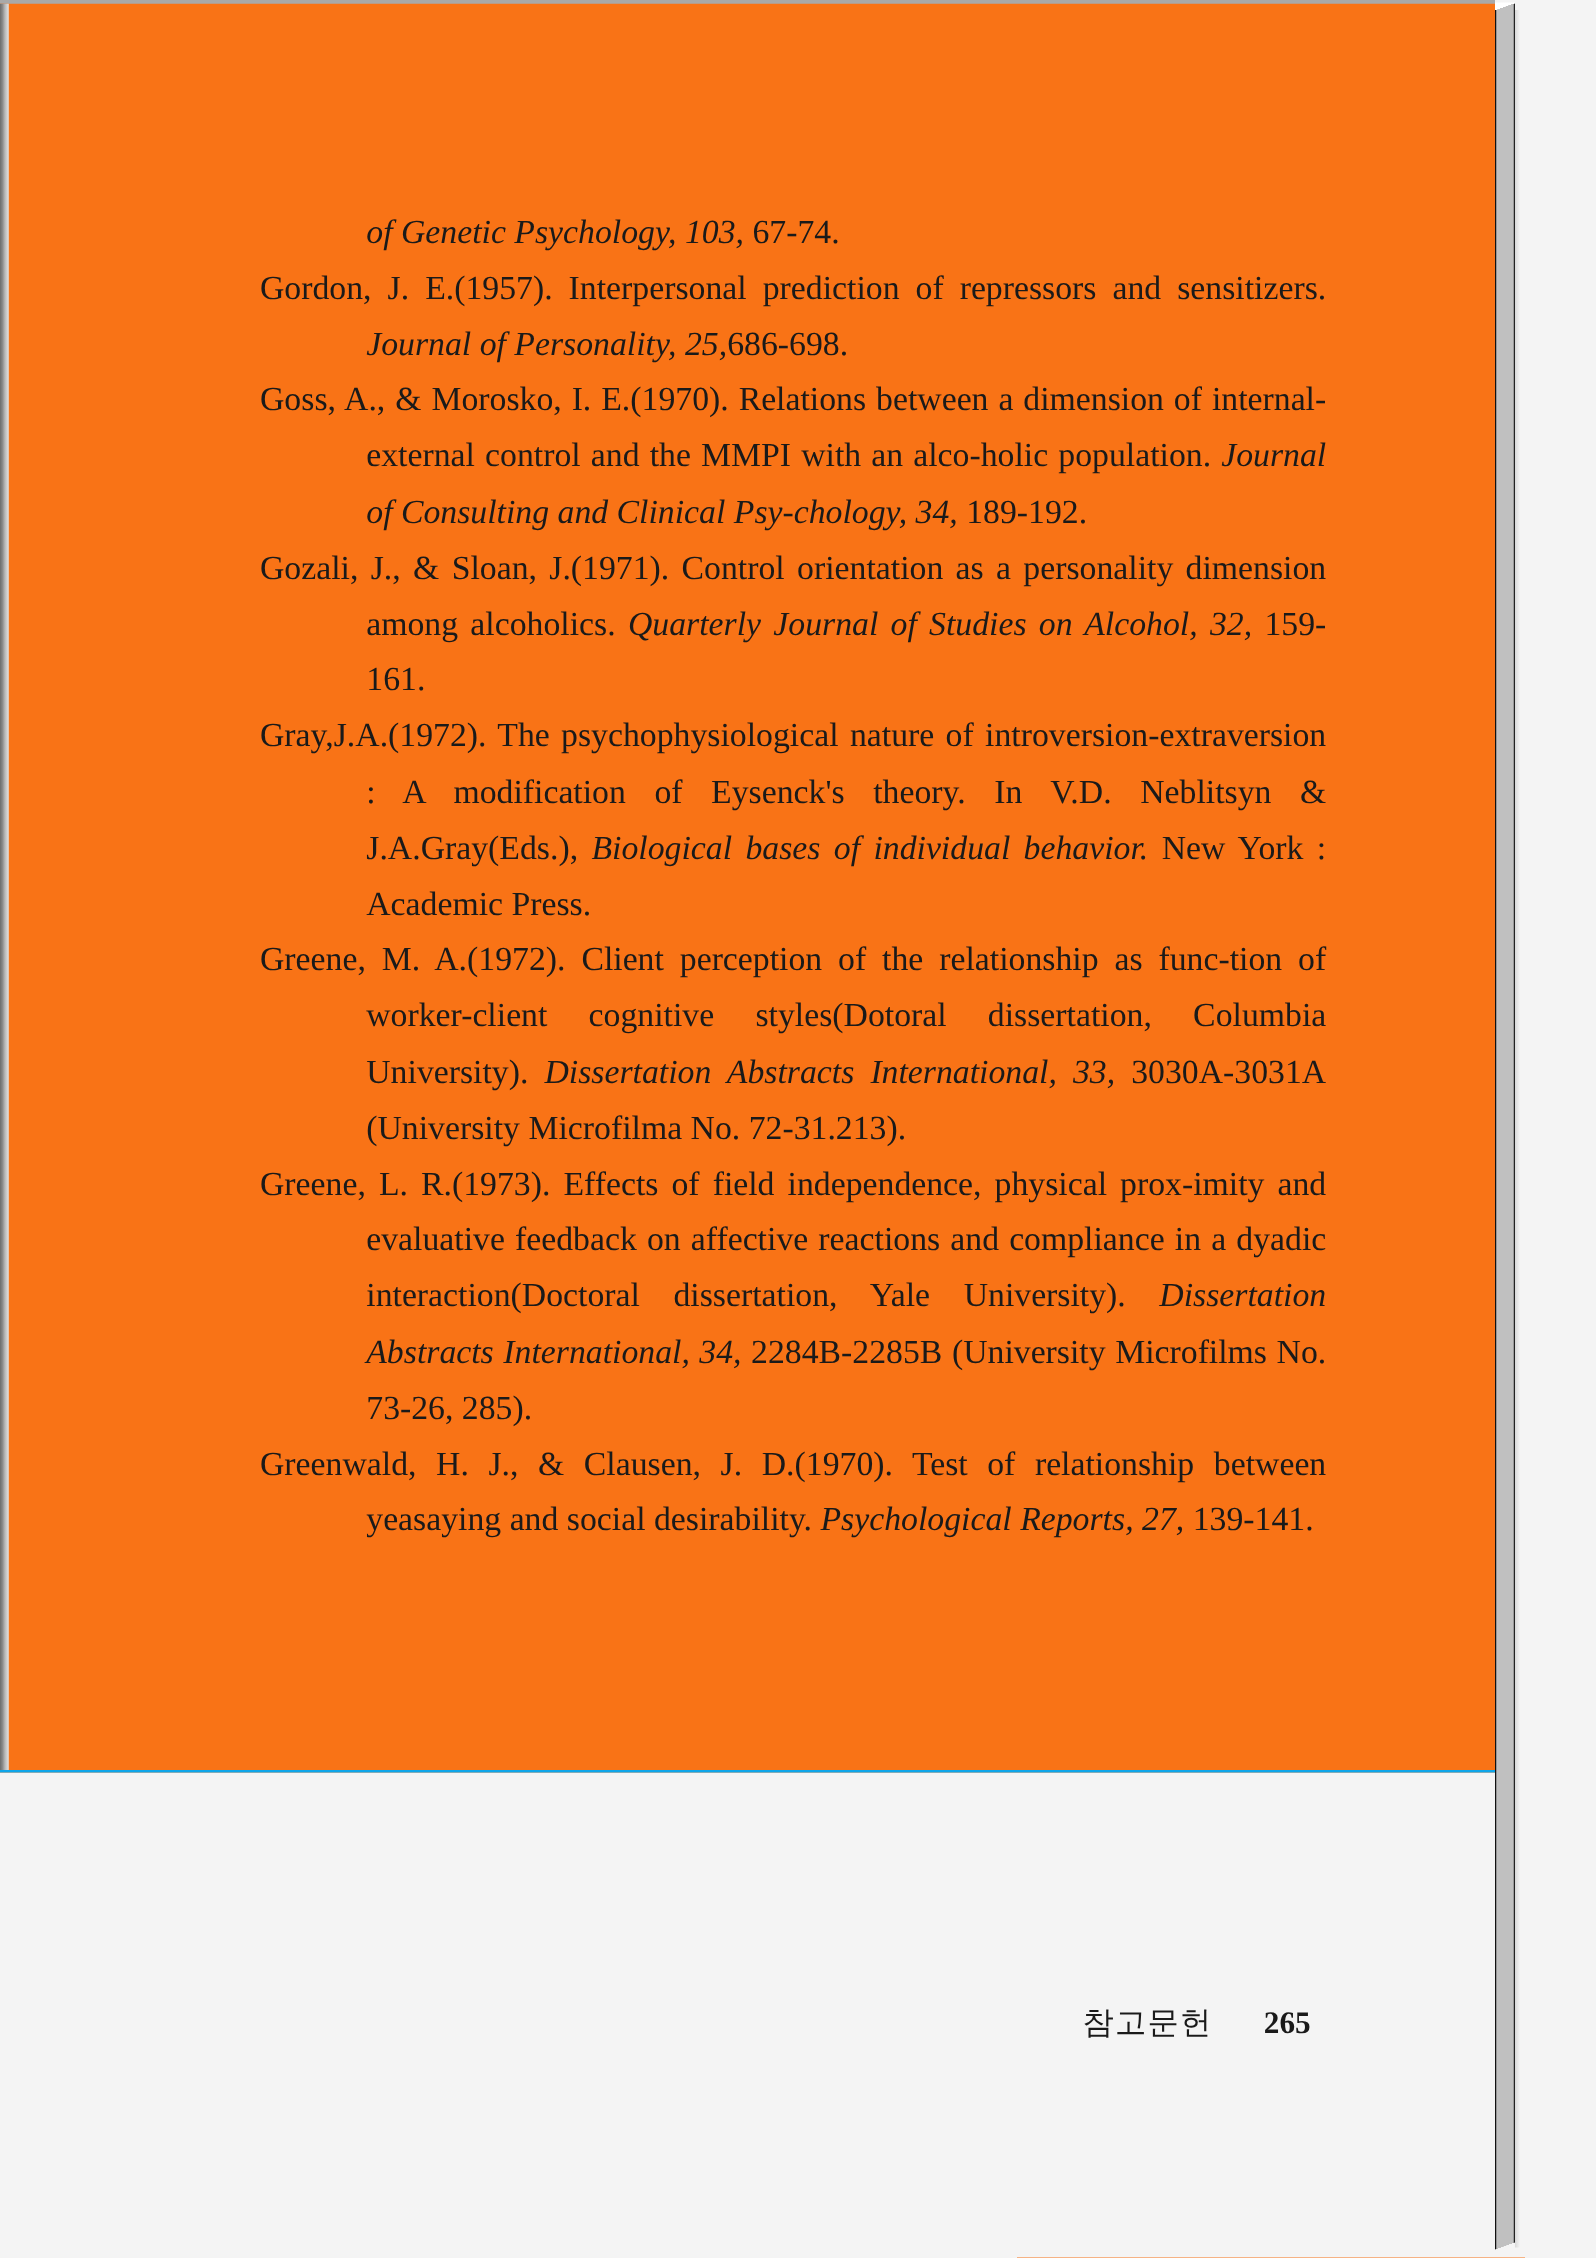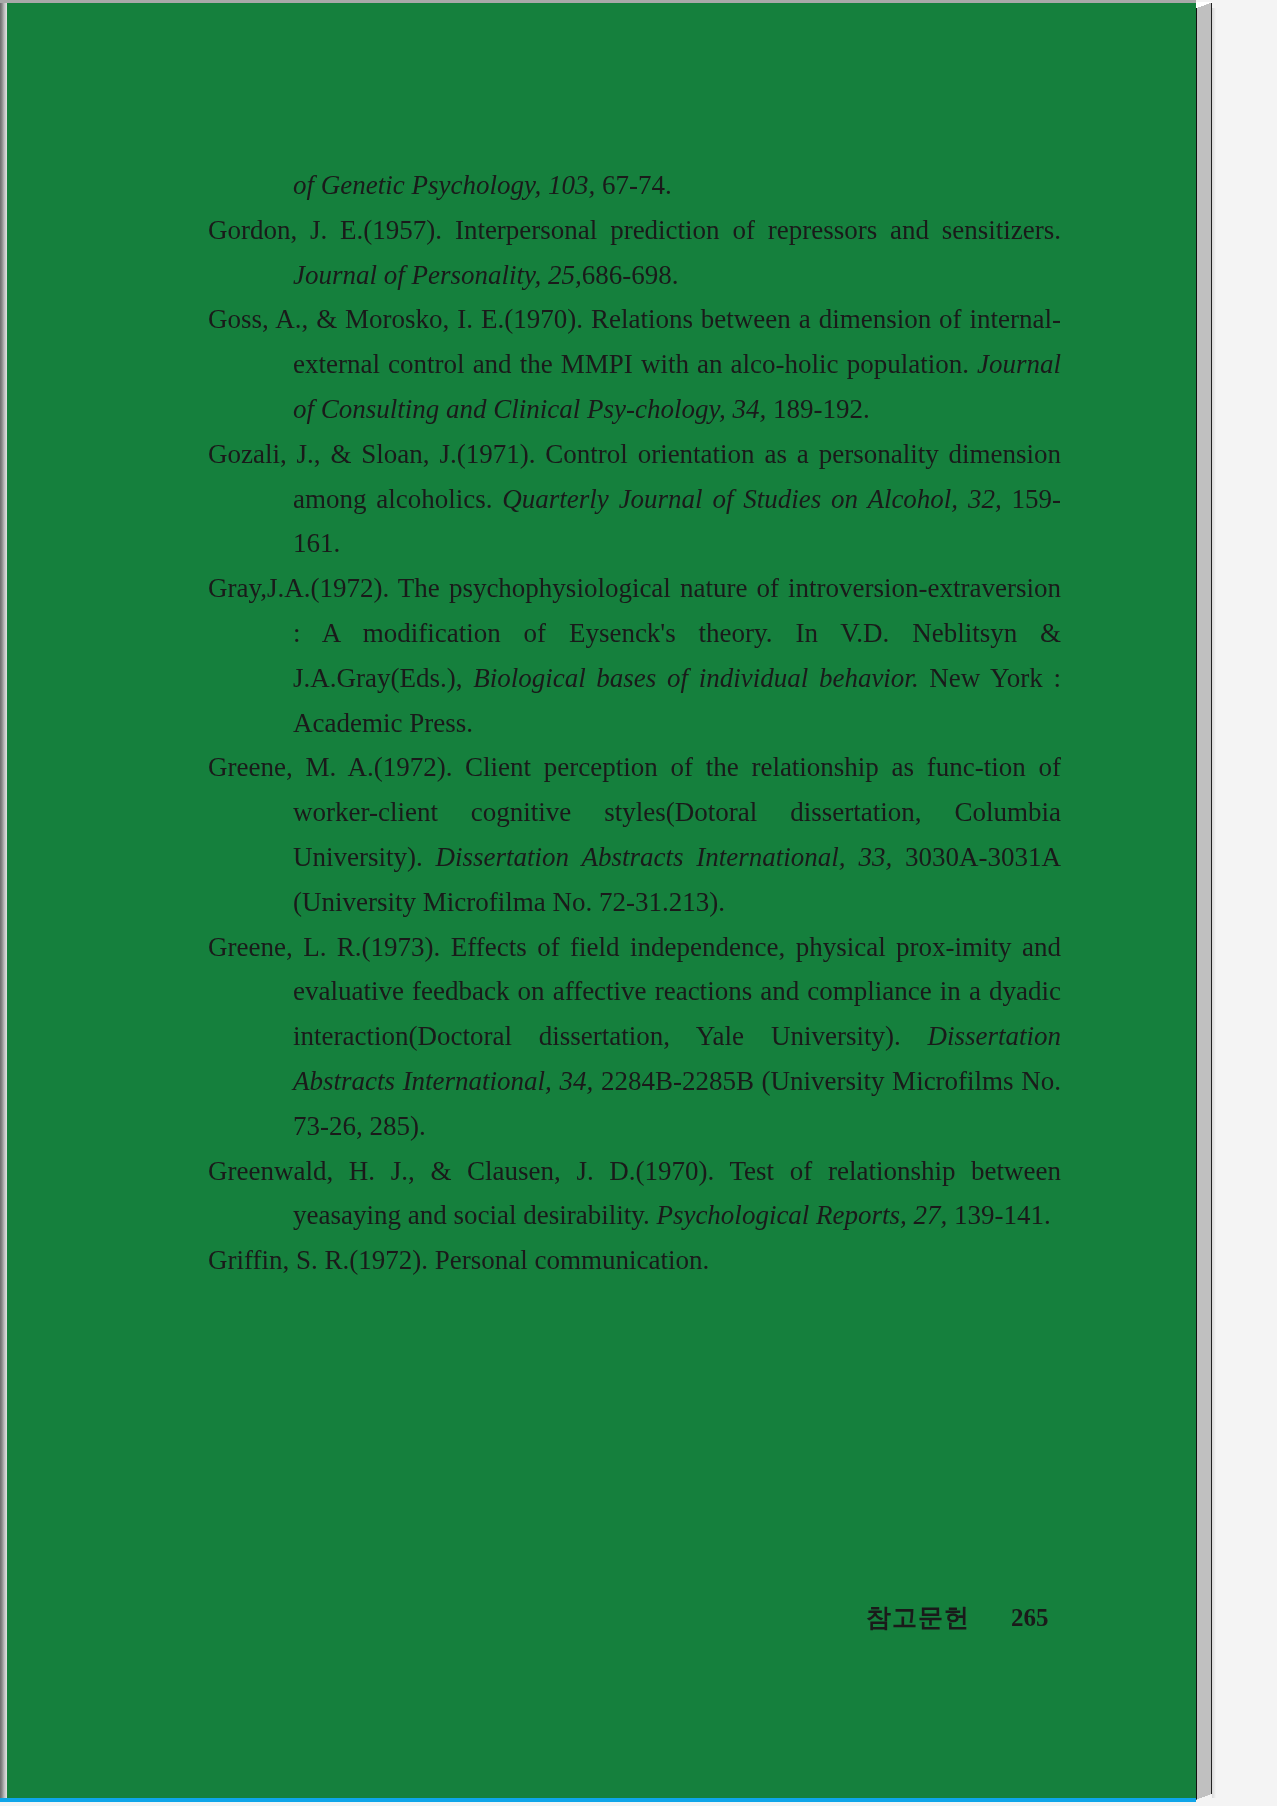--- a/index.html
+++ b/index.html
@@ -6,24 +6,24 @@
     body {
       width: 1277px; height: 1806px;
       background: #f4f4f4;
       position: relative;
       overflow: hidden;
       font-family: "Liberation Serif", "DejaVu Serif", serif;
     }
     .page {
       position: absolute;
       left: 0; top: 0;
-      width: 1196px; height: 1802px;
-      background: #15803d;
+      width: 1196px; height: 1418px;
+      background: #f97316;
       border-top: 3px solid #a9a9a9;
-      border-bottom: 4px solid #0ea5e9;
+      border-bottom: 2px solid #0ea5e9;
       box-sizing: border-box;
     }
     .page-left-edge {
       position: absolute; left: 0; top: 0; bottom: 0; width: 7px;
       background: linear-gradient(to right, #6c6c6c 0px, #8a8a8a 2px, #b8b8b8 4px, #e4e4e4 7px);
     }
     .spine {
       position: absolute;
       left: 1196px; top: 3px;
       width: 16px; height: 1797px;
@@ -61,21 +61,21 @@
     .ref.cont { text-indent: 0; }
     .ref i { font-style: italic; }
     .footer {
       position: absolute;
       left: 866px; top: 1598px;
       font-size: 25px;
       color: #1a1a1a;
       font-weight: bold;
       white-space: nowrap;
     }
-    .footer .section { font-family: "DejaVu Sans", sans-serif; font-weight: bold; letter-spacing: 1px; }
+    .footer .section { font-family: "DejaVu Sans", sans-serif; font-weight: normal; letter-spacing: 1px; }
     .footer .pnum { margin-left: 41px; font-family: "Liberation Serif", serif; }
   </style>
 </head>
 <body>
 
 <div class="page">
   <div class="page-left-edge"></div>
 
   <div class="refs">
     <p class="ref cont">
@@ -95,23 +95,20 @@
     </p>
     <p class="ref">
       <span>Greene, M. A.(1972). Client perception of the relationship as func-tion of worker-client cognitive styles(Dotoral dissertation, Columbia University). </span><i>Dissertation Abstracts International, 33,</i><span> 3030A-3031A (University Microfilma No. 72-31.213).</span>
     </p>
     <p class="ref">
       <span>Greene, L. R.(1973). Effects of field independence, physical prox-imity and evaluative feedback on affective reactions and compliance in a dyadic interaction(Doctoral dissertation, Yale University). </span><i>Dissertation Abstracts International, 34,</i><span> 2284B-2285B (University Microfilms No. 73-26, 285).</span>
     </p>
     <p class="ref">
       <span>Greenwald, H. J., &amp; Clausen, J. D.(1970). Test of relationship between yeasaying and social desirability. </span><i>Psychological Reports, 27,</i><span> 139-141.</span>
     </p>
-    <p class="ref">
-      <span>Griffin, S. R.(1972). Personal communication.</span>
-    </p>
   </div>
 
   <div class="footer">
     <span class="section">참고문헌</span><span class="pnum">265</span>
   </div>
 </div>
 
 <div class="spine"></div>
 <div class="spine-top"></div>
 <div class="spine-bottom"></div>

